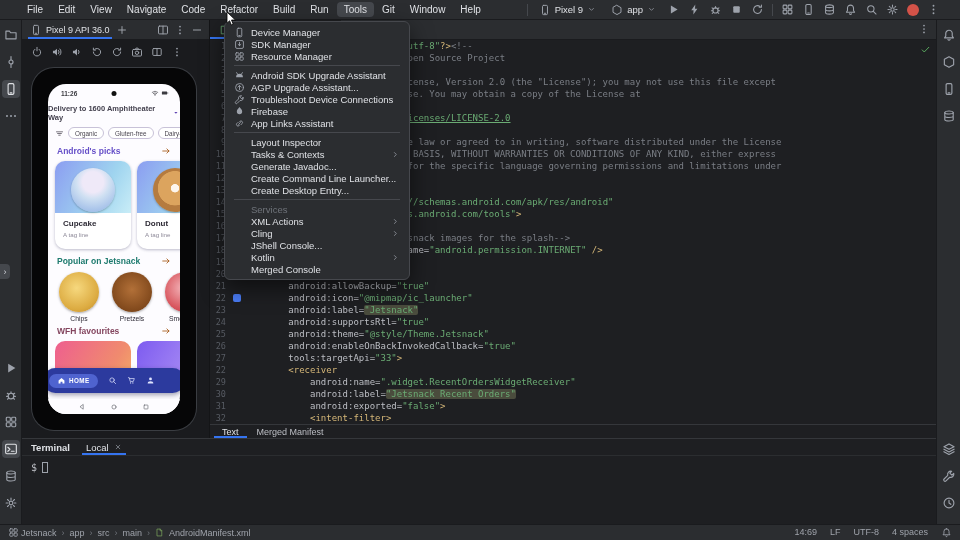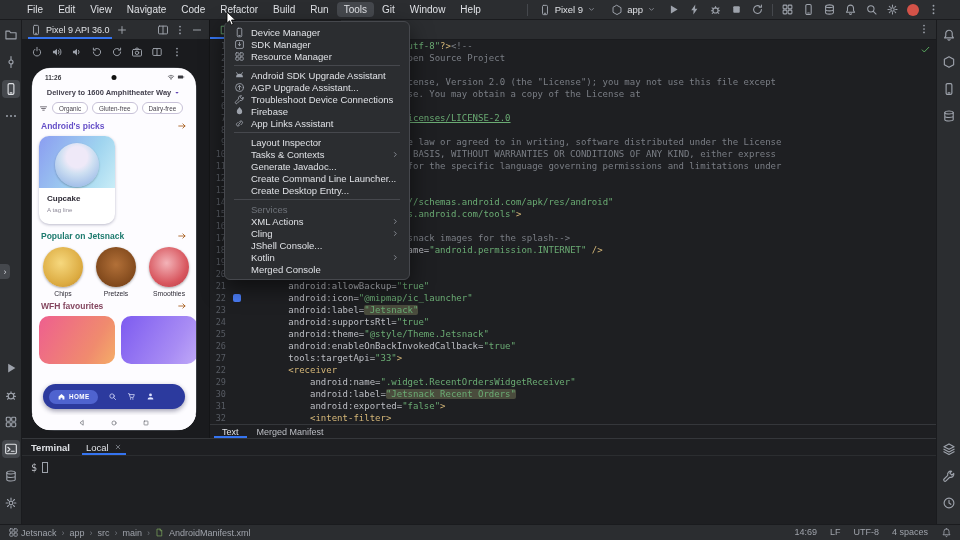--- a/index.html
+++ b/index.html
@@ -36,21 +36,21 @@
   
   #devices-panel{position:absolute;left:22px;top:20px;width:188px;height:418px;background:#1a1b1e;border-right:1px solid #141517;z-index:4}
   .dp-tabbar{height:20px;background:#2b2d30;border-bottom:1px solid #1a1b1e;display:flex;align-items:center;gap:4px;padding:0 6px;font-size:9px}
   .dp-tab{display:flex;align-items:center;gap:4px;height:100%;padding:0 2px;box-shadow:inset 0 -2px 0 #3574f0;color:#dfe1e5;white-space:nowrap}
   .dp-right{margin-left:auto;display:flex;align-items:center;gap:5px}
   .hbtn{width:12px;height:12px;color:#9da2ab;display:inline-block}
   .dp-toolbar{height:24px;display:flex;align-items:center;gap:8px;padding:0 9px;color:#9da2ab}
   .dbtn{width:12px;height:12px;display:inline-block}
 
   
-  .phone-frame{position:absolute;left:10px;top:48px;width:164px;height:362px;background:#060607;border-radius:22px;padding:0;box-shadow:0 0 0 1px #3a3d42}
+  .phone-frame{position:absolute;left:10px;top:48px;width:164px;height:362px;background:#060607;border-radius:22px;padding:16px;box-shadow:0 0 0 1px #3a3d42}
   .phone-screen{width:100%;height:100%;border-radius:18px;background:#fdfcff;overflow:hidden;position:relative;color:#2d2a35}
   .p-status{display:flex;align-items:center;padding:5px 11px 0 13px;font-size:6.5px;font-weight:bold;color:#3b3b41}
   .p-status-ic{margin-left:auto;display:flex;gap:2px;align-items:center}
   .p-sic{width:8px;height:8px;color:#3b3b41}
   .punch{position:absolute;left:50%;top:7px;transform:translateX(-50%);width:5px;height:5px;border-radius:50%;background:#111}
   .p-delivery{display:flex;align-items:center;justify-content:center;gap:2px;margin-top:7px;font-size:7.5px;font-weight:bold;color:#43404e}
   .p-caret{width:8px;height:8px;color:#5f43b2}
   .p-chips{display:flex;align-items:center;gap:4px;padding:5px 7px 3px;color:#49454f}
   .p-filter{width:9px;height:9px;color:#49454f;flex:none}
   .chip{border:1px solid #c8c2d8;border-radius:8px;padding:1.5px 6px;font-size:6.3px;background:#fff;white-space:nowrap}
@@ -514,20 +514,26 @@
             </svg>
           </span>
       </div>
       <div id="cards-row">
           <div class="snack-card">
             <div class="card-grad"></div>
             <div class="card-img img-cupcake"></div>
             <div class="card-name">Cupcake</div>
             <div class="card-tag">A tag line</div>
           </div>
+          <div class="snack-card">
+            <div class="card-grad"></div>
+            <div class="card-img img-donut"></div>
+            <div class="card-name">Donut</div>
+            <div class="card-tag">A tag line</div>
+          </div>
         </div>
 
       <div class="sec-h">
         <span class="sec-title" style="color:#1d7a6e">Popular on Jetsnack</span>
         <span class="sec-arrow">
             <svg viewBox="0 0 16 16" class="ic">
               <path d="M2.8 8h10M9.4 4.6L12.8 8l-3.4 3.4"></path>
             </svg>
           </span>
       </div>

